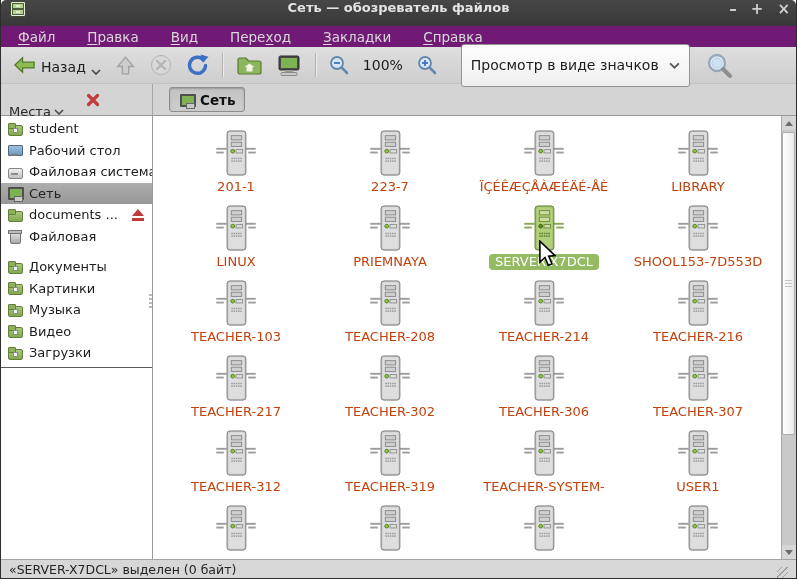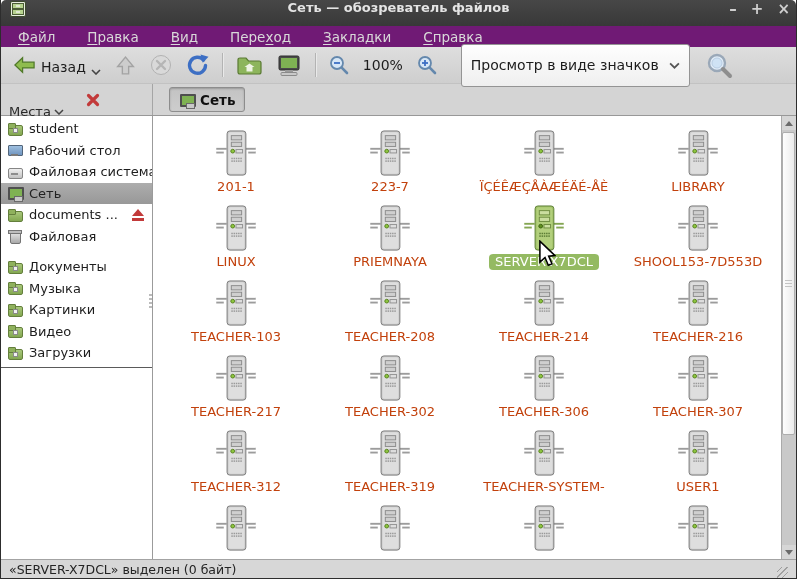--- a/index.html
+++ b/index.html
@@ -313,27 +313,27 @@
         <div class="side-item">
           <span class="mi mi-folder">
             <i class="em"></i>
           </span>
           <span>Документы</span>
         </div>
         <div class="side-item">
           <span class="mi mi-folder">
             <i class="em"></i>
           </span>
-          <span>Музыка</span>
+          <span>Картинки</span>
         </div>
         <div class="side-item">
           <span class="mi mi-folder">
             <i class="em"></i>
           </span>
-          <span>Картинки</span>
+          <span>Музыка</span>
         </div>
         <div class="side-item">
           <span class="mi mi-folder">
             <i class="em"></i>
           </span>
           <span>Видео</span>
         </div>
         <div class="side-item">
           <span class="mi mi-folder">
             <i class="em"></i>

